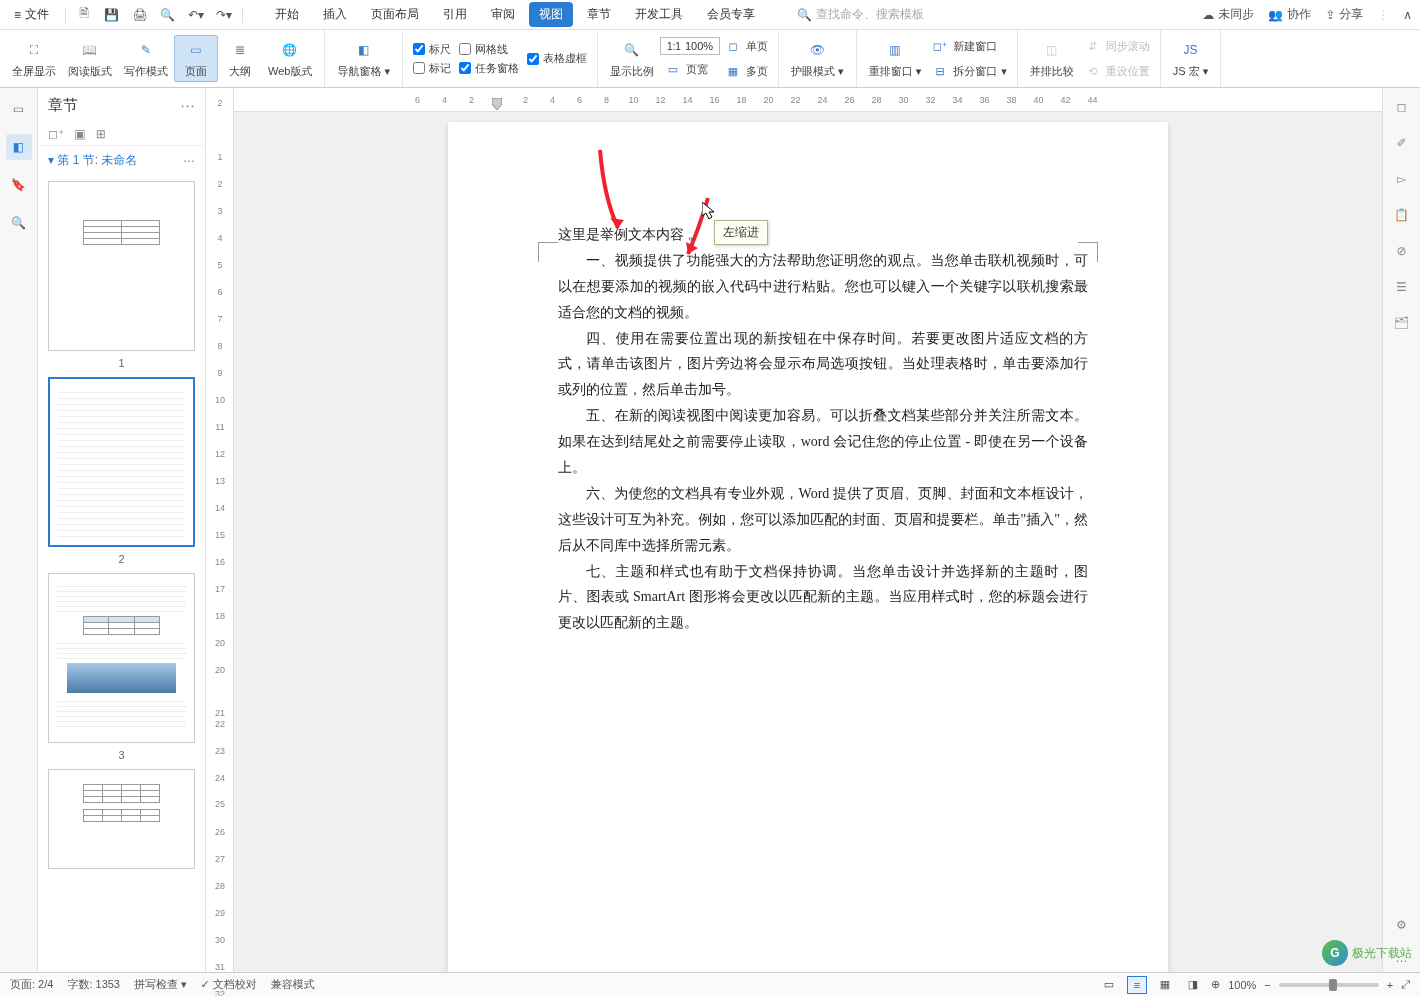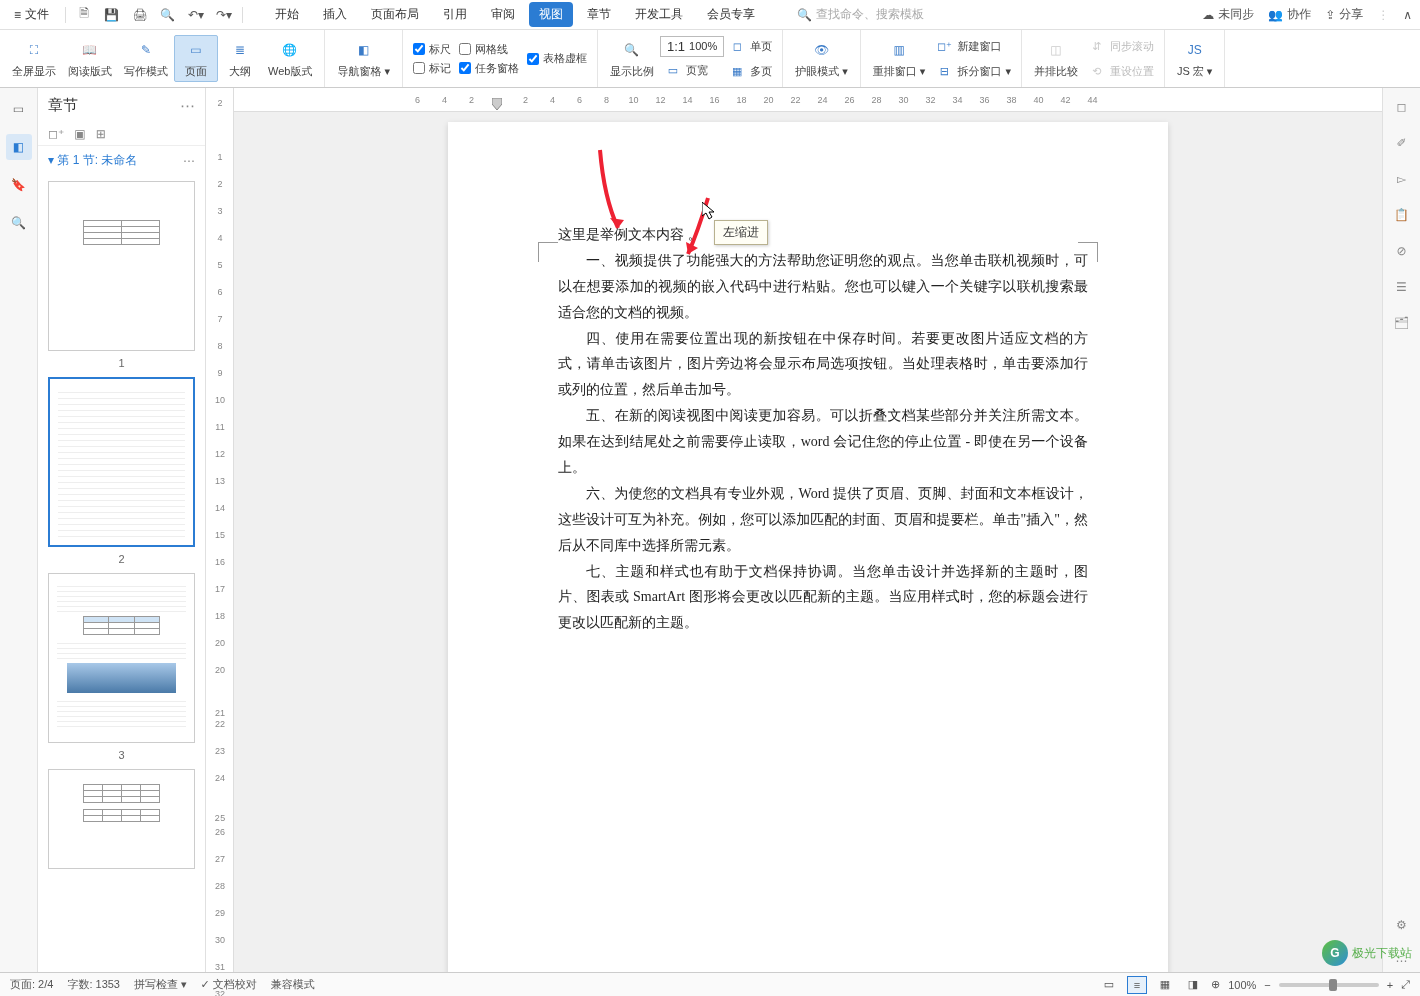--- a/index.html
+++ b/index.html
@@ -208,21 +208,21 @@
         </label>
     </div>
   </div>
   <div class="group">
     <div class="bigbtn">
         <div class="ic">🔍</div>
         <div class="lbl">显示比例</div>
       </div>
     <div style="display:flex; flex-direction:column; justify-content:center; gap:3px;">
       <div class="zoom-box">
-          <span style="font-size:13px;">1:1</span>
+          <span style="font-size:10px;">1:1</span>
           <span>100%</span>
         </div>
       <div class="smallrow">
           <div class="sic">▭</div>
           <span>页宽</span>
         </div>
     </div>
     <div style="display:flex; flex-direction:column; justify-content:center; gap:3px;">
       <div class="smallrow">
           <div class="sic">◻</div>
@@ -417,21 +417,21 @@
         <div class="vt" style="top: 442px;">15</div>
         <div class="vt" style="top: 469px;">16</div>
         <div class="vt" style="top: 496px;">17</div>
         <div class="vt" style="top: 523px;">18</div>
         <div class="vt" style="top: 550px;">20</div>
         <div class="vt" style="top: 577px;">20</div>
         <div class="vt" style="top: 620px;">21</div>
         <div class="vt" style="top: 631px;">22</div>
         <div class="vt" style="top: 658px;">23</div>
         <div class="vt" style="top: 685px;">24</div>
-        <div class="vt" style="top: 726px; font-family: Liberation Mono, monospace;">25</div>
+        <div class="vt" style="top: 711px;">25</div>
         <div class="vt" style="top: 739px;">26</div>
         <div class="vt" style="top: 766px;">27</div>
         <div class="vt" style="top: 793px;">28</div>
         <div class="vt" style="top: 820px;">29</div>
         <div class="vt" style="top: 847px;">30</div>
         <div class="vt" style="top: 874px;">31</div>
         <div class="vt" style="top: 901px;">32</div>
       </div>
     <div class="docscroll">
       <div class="hruler" id="hruler">

